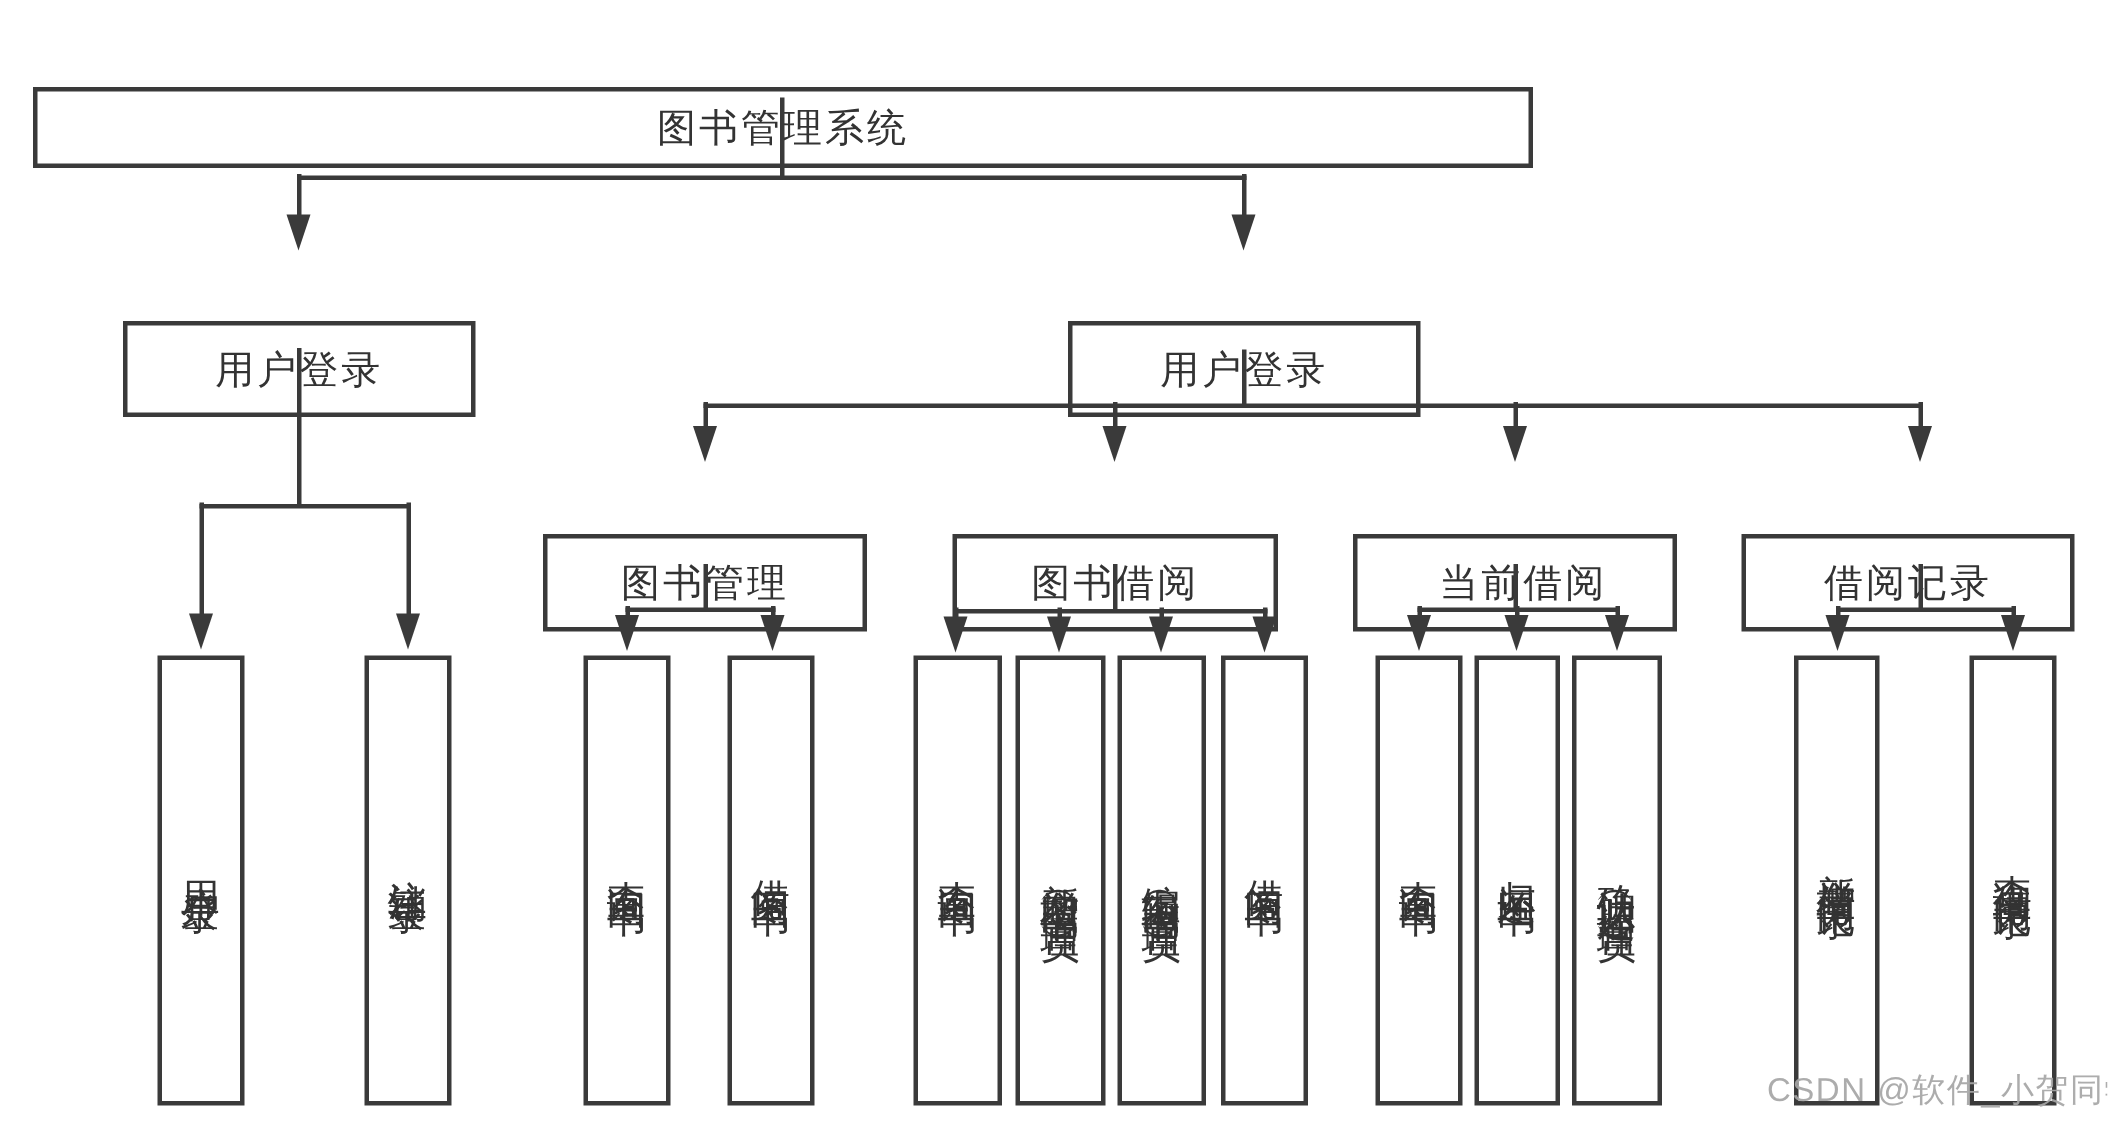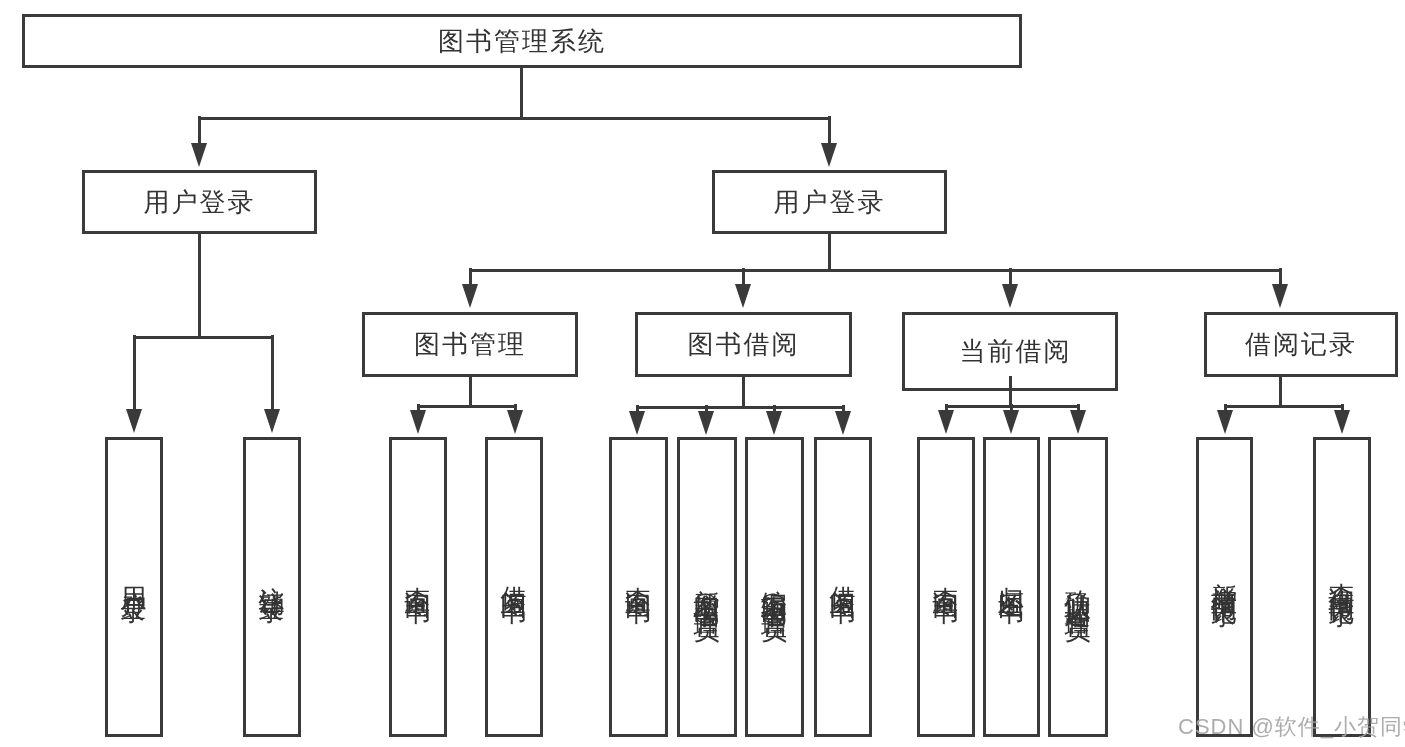--- a/index.html
+++ b/index.html
@@ -13,20 +13,21 @@
   }
   
   .hnode{
     position:absolute;
     box-sizing:border-box;
     border:3px solid #3a3a3a;
     background:#ffffff;
     display:flex;align-items:center;justify-content:center;
     font-size:26px;letter-spacing:2px;
     white-space:nowrap;
+    margin-top:44px;
   }
   .hnode.root{font-size:26px;}
   .vnode{
     position:absolute;
     box-sizing:border-box;
     top:437px;height:300px;
     border:3px solid #3a3a3a;
     background:#ffffff;
     display:flex;align-items:center;justify-content:center;
   }
@@ -86,22 +87,22 @@
   <div class="arrow" style="left:462px;top:284px;"></div>
   <div class="vline" style="left:741.5px;top:268px;height:18px;"></div>
   <div class="arrow" style="left:735px;top:284px;"></div>
   <div class="vline" style="left:1008.5px;top:268px;height:18px;"></div>
   <div class="arrow" style="left:1002px;top:284px;"></div>
   <div class="vline" style="left:1278.5px;top:268px;height:18px;"></div>
   <div class="arrow" style="left:1272px;top:284px;"></div>
 
   <div class="hnode" style="left:362px;top:312px;width:216px;height:65px;">图书管理</div>
   <div class="hnode" style="left:635px;top:312px;width:217px;height:65px;">图书借阅</div>
-  <div class="hnode" style="left:902px;top:312px;width:216px;height:79px;padding-left:11px;">当前借阅</div>
-  <div class="hnode" style="left:1204px;top:312px;width:194px;height:65px;">借阅记录</div>
+  <div class="hnode" style="left:902px;top:312px;width:216px;height:65px;padding-left:11px;">当前借阅</div>
+  <div class="hnode" style="left:1161px;top:312px;width:222px;height:65px;">借阅记录</div>
 
   <div class="vline" style="left:468.5px;top:376px;height:30px;"></div>
   <div class="hline" style="left:416.5px;top:404.5px;width:100px;"></div>
   <div class="vline" style="left:416.5px;top:404px;height:9px;"></div>
   <div class="arrow" style="left:410px;top:410px;"></div>
   <div class="vline" style="left:513.5px;top:404px;height:9px;"></div>
   <div class="arrow" style="left:507px;top:410px;"></div>
 
   <div class="vline" style="left:741.5px;top:376px;height:31px;"></div>
   <div class="hline" style="left:635.5px;top:405.5px;width:209px;"></div>

